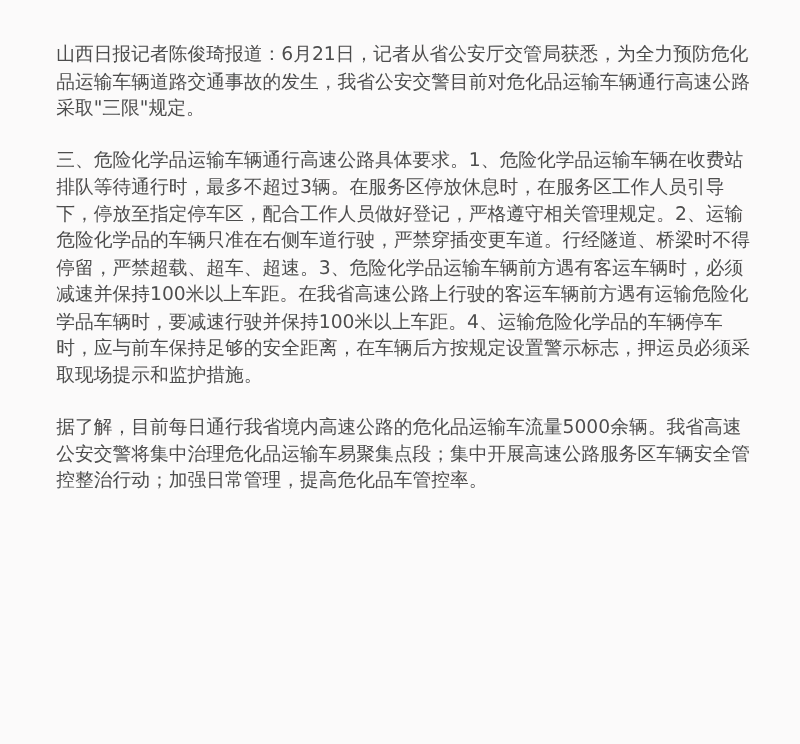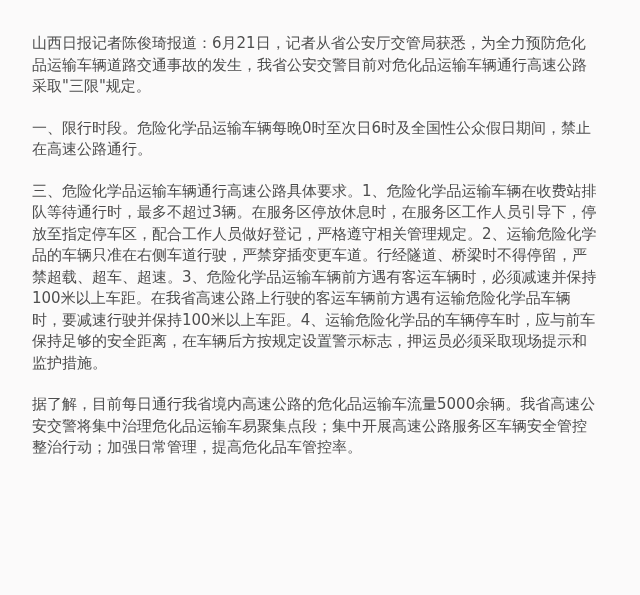--- a/index.html
+++ b/index.html
@@ -9,33 +9,32 @@
     body {
       width: 640px;
       height: 595px;
       background: #fbfafa;
       overflow: hidden;
     }
     .article {
       box-sizing: border-box;
       width: 640px;
       height: 595px;
-      padding: 33px 40px 0 32px;
+      padding: 33px 40px 0 45px;
       color: #4d4d4d;
       font-family: "DejaVu Sans", "Liberation Sans", sans-serif;
       font-size: 15px;
       line-height: 21.5px;
       letter-spacing: 0;
       word-break: break-all;
     }
     .para {
       margin: 0 0 20px 0;
     }
   </style>
 </head>
 <body>
 
 <div class="article">
   <p class="para">山西日报记者陈俊琦报道：6月21日，记者从省公安厅交管局获悉，为全力预防危化品运输车辆道路交通事故的发生，我省公安交警目前对危化品运输车辆通行高速公路采取"三限"规定。</p>
-  <p class="para">一、限行时段。危险化学品运输车辆每晚0时至次日6时及全国性公众假日期间，禁止在高速公路通行。</p>
   <p class="para">三、危险化学品运输车辆通行高速公路具体要求。1、危险化学品运输车辆在收费站排队等待通行时，最多不超过3辆。在服务区停放休息时，在服务区工作人员引导下，停放至指定停车区，配合工作人员做好登记，严格遵守相关管理规定。2、运输危险化学品的车辆只准在右侧车道行驶，严禁穿插变更车道。行经隧道、桥梁时不得停留，严禁超载、超车、超速。3、危险化学品运输车辆前方遇有客运车辆时，必须减速并保持100米以上车距。在我省高速公路上行驶的客运车辆前方遇有运输危险化学品车辆时，要减速行驶并保持100米以上车距。4、运输危险化学品的车辆停车时，应与前车保持足够的安全距离，在车辆后方按规定设置警示标志，押运员必须采取现场提示和监护措施。</p>
   <p class="para">据了解，目前每日通行我省境内高速公路的危化品运输车流量5000余辆。我省高速公安交警将集中治理危化品运输车易聚集点段；集中开展高速公路服务区车辆安全管控整治行动；加强日常管理，提高危化品车管控率。</p>
 </div>
 
 </body></html>

